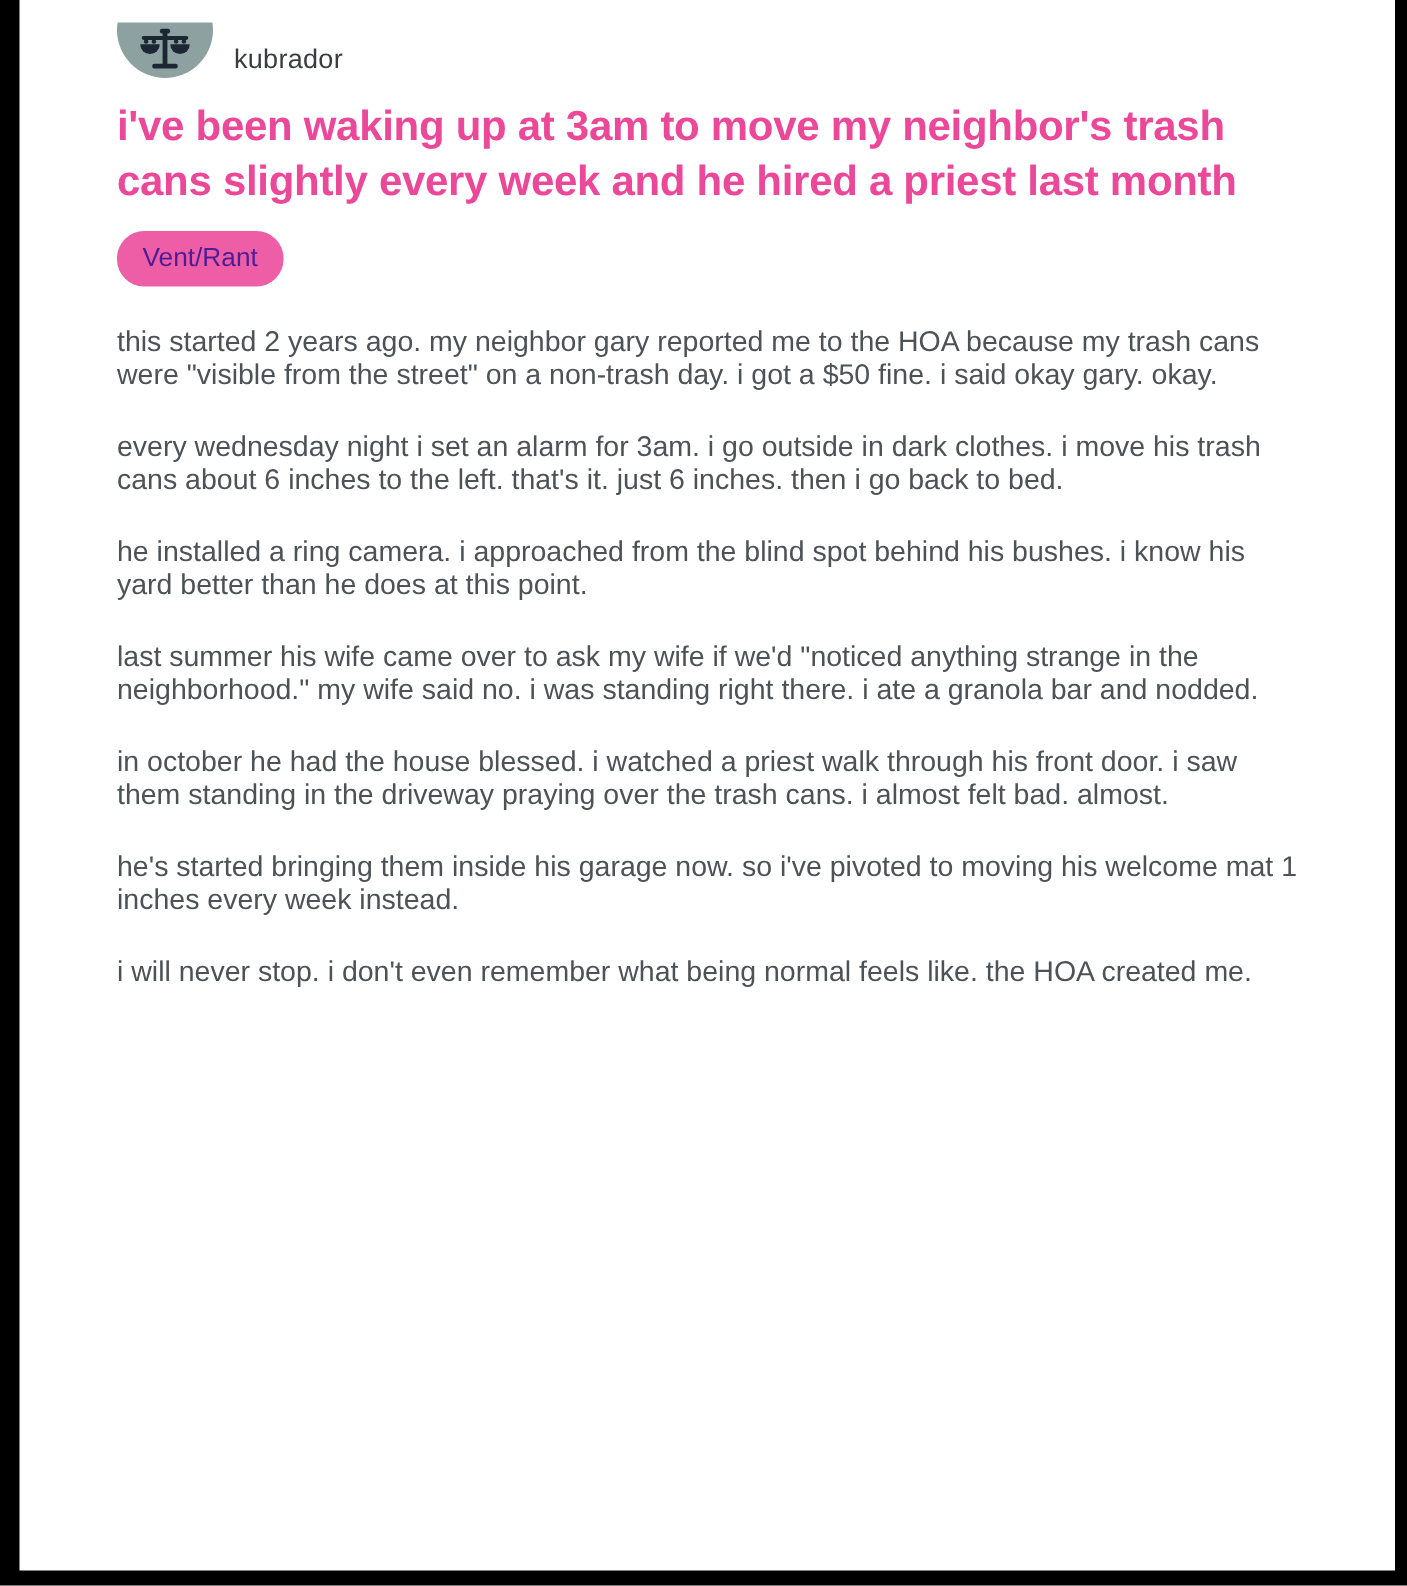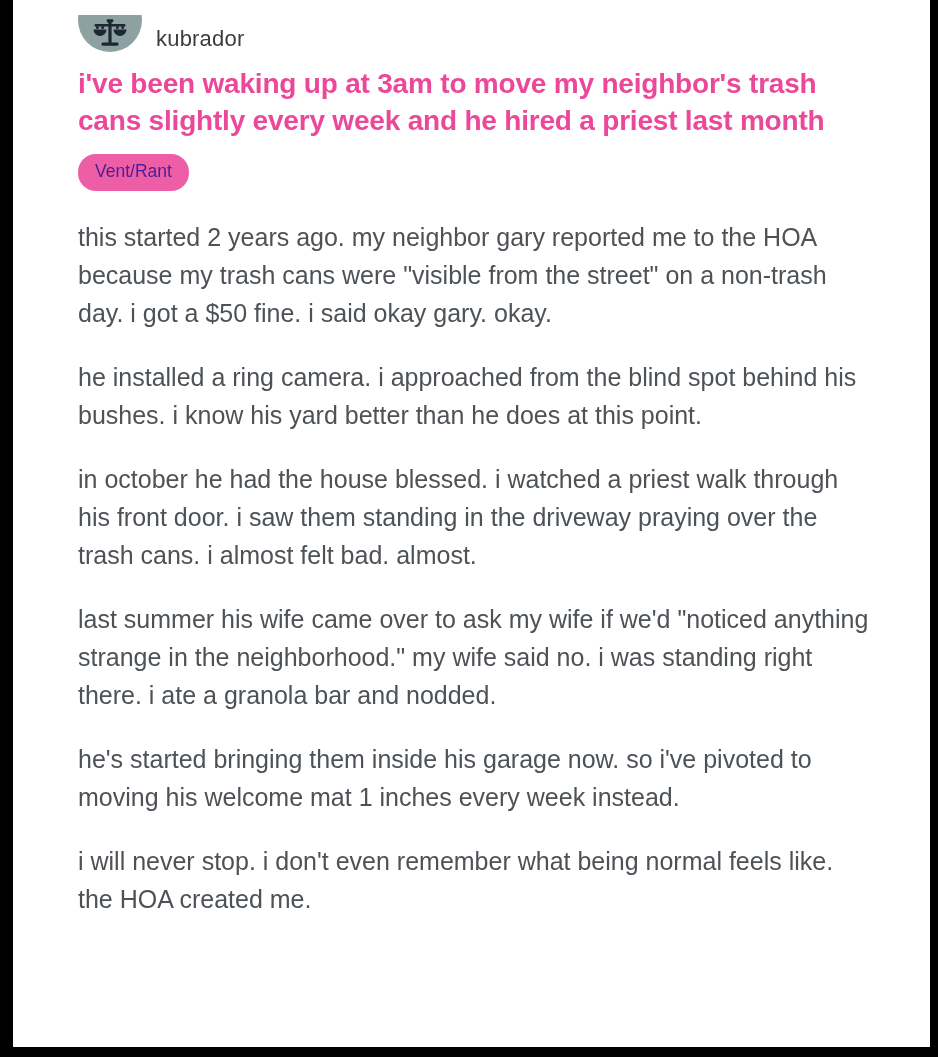--- a/index.html
+++ b/index.html
@@ -39,21 +39,21 @@
     width: 64px; height: 64px;
     border-radius: 50%;
     background: #8ca1a0;
   }
   .avatar-icon {
     position: absolute;
     left: 12px; top: 2px;
     width: 40px; height: 32px;
   }
   .username {
-    font-size: 22px;
+    font-size: 18px;
     color: #3a3d40;
     letter-spacing: 0.2px;
     margin-top: 12px;
   }
   
   .title {
     margin-top: 13px;
     font-size: 28px;
     font-weight: 700;
     line-height: 37px;
@@ -72,22 +72,22 @@
     padding: 9px 17px 10px 17px;
     border-radius: 18px;
     cursor: pointer;
   }
   
   .body-text {
     margin-top: 27px;
     max-width: 800px;
   }
   .body-text p {
-    font-size: 25px;
-    line-height: 38px;
+    font-size: 19px;
+    line-height: 22px;
     color: #4d5257;
     margin-bottom: 26px;
   }
 </style>
 </head>
 <body>
 
 <div class="card">
   <div class="content">
 
@@ -111,21 +111,22 @@
       </div>
       <span class="username">kubrador</span>
     </div>
 
     <h1 class="title">i've been waking up at 3am to move my neighbor's trash cans slightly every week and he hired a priest last month</h1>
 
     <span class="flair">Vent/Rant</span>
 
     <div class="body-text">
       <p>this started 2 years ago. my neighbor gary reported me to the HOA because my trash cans were "visible from the street" on a non-trash day. i got a $50 fine. i said okay gary. okay.</p>
+      <p>every wednesday night i set an alarm for 3am. i go outside in dark clothes. i move his trash cans about 6 inches to the left. that's it. just 6 inches. then i go back to bed.</p>
       <p>he installed a ring camera. i approached from the blind spot behind his bushes. i know his yard better than he does at this point.</p>
+      <p>last summer his wife came over to ask my wife if we'd "noticed anything strange in the neighborhood." my wife said no. i was standing right there. i ate a granola bar and nodded.</p>
       <p>in october he had the house blessed. i watched a priest walk through his front door. i saw them standing in the driveway praying over the trash cans. i almost felt bad. almost.</p>
-      <p>last summer his wife came over to ask my wife if we'd "noticed anything strange in the neighborhood." my wife said no. i was standing right there. i ate a granola bar and nodded.</p>
       <p>he's started bringing them inside his garage now. so i've pivoted to moving his welcome mat 1 inches every week instead.</p>
       <p>i will never stop. i don't even remember what being normal feels like. the HOA created me.</p>
     </div>
 
   </div>
 </div>
 
 </body></html>

